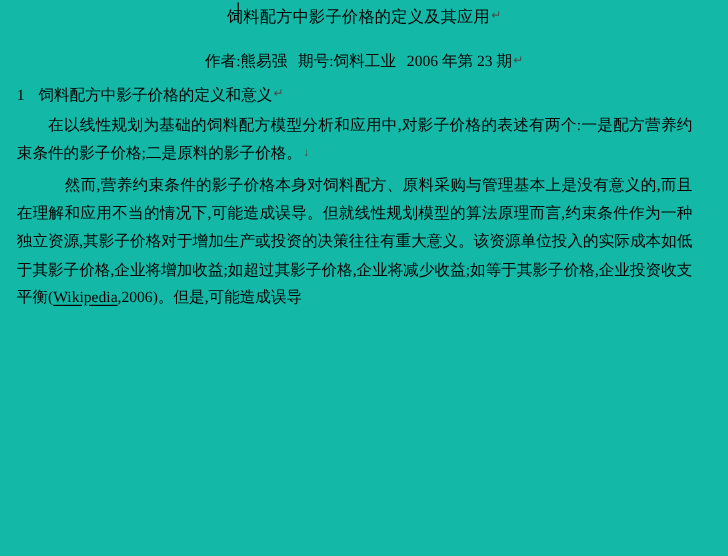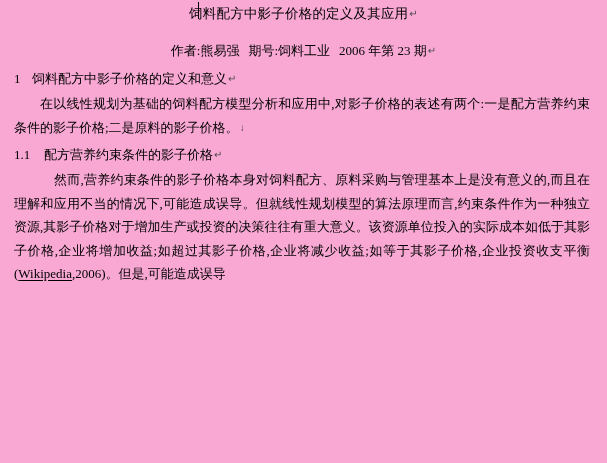--- a/index.html
+++ b/index.html
@@ -13,21 +13,21 @@
     font-family: "Liberation Serif", serif;
     color: #000000;
     overflow: hidden;
   }
   .page {
     position: relative;
     width: 607px;
     height: 463px;
     box-sizing: border-box;
     padding: 0 14px 0 14px;
-    background: #f9a8d4;
+    background: #14b8a6;
   }
   .title-row {
     display: flex;
     justify-content: center;
     align-items: flex-start;
     padding-top: 4px;
   }
   .doc-title {
     font-size: 13.5px;
     line-height: 20px;
@@ -67,21 +67,21 @@
     margin-top: 5px;
     white-space: nowrap;
   }
   .heading-sub .num {
     display: inline-block;
     min-width: 30px;
   }
   p.body {
     font-size: 13px;
     line-height: 23.5px;
-    margin: 3px 3px 0 0;
+    margin: 3px 16px 0 0;
     text-align: justify;
     text-justify: inter-ideograph;
     text-indent: 26px;
     letter-spacing: 0;
   }
   p.body.extra-indent {
     text-indent: 40px;
   }
   .caret {
     position: absolute;
@@ -110,20 +110,17 @@
   <div class="byline">
     <span>作者:</span><span>熊易强</span><span class="sp"></span><span>期号:</span><span>饲料工业</span><span class="sp"></span><span>2006 年第 23 期</span><span class="pilcrow">↵</span>
   </div>
 
   <div class="heading">
     <span class="num">1</span><span>饲料配方中影子价格的定义和意义</span><span class="pilcrow">↵</span>
   </div>
 
   <p class="body"><span>在以线性规划为基础的饲料配方模型分析和应用中,对影子价格的表述有两个:一是配方营养约束条件的影子价格;二是原料的影子价格。</span><span class="pilcrow">↓</span></p>
 
-  <div class="heading-sub">
-    <span class="num">1.1</span><span>配方营养约束条件的影子价格</span><span class="pilcrow">↵</span>
-  </div>
 
 
   <p class="body extra-indent"><span>然而,营养约束条件的影子价格本身对饲料配方、原料采购与管理基本上是没有意义的,而且在理解和应用不当的情况下,可能造成误导。但就线性规划模型的算法原理而言,约束条件作为一种独立资源,其影子价格对于增加生产或投资的决策往往有重大意义。该资源单位投入的实际成本如低于其影子价格,企业将增加收益;如超过其影子价格,企业将减少收益;如等于其影子价格,企业投资收支平衡(</span><span class="underline">Wikipedia</span><span>,2006)。但是,可能造成误导</span></p>
 
 </div>
 
 </body></html>

